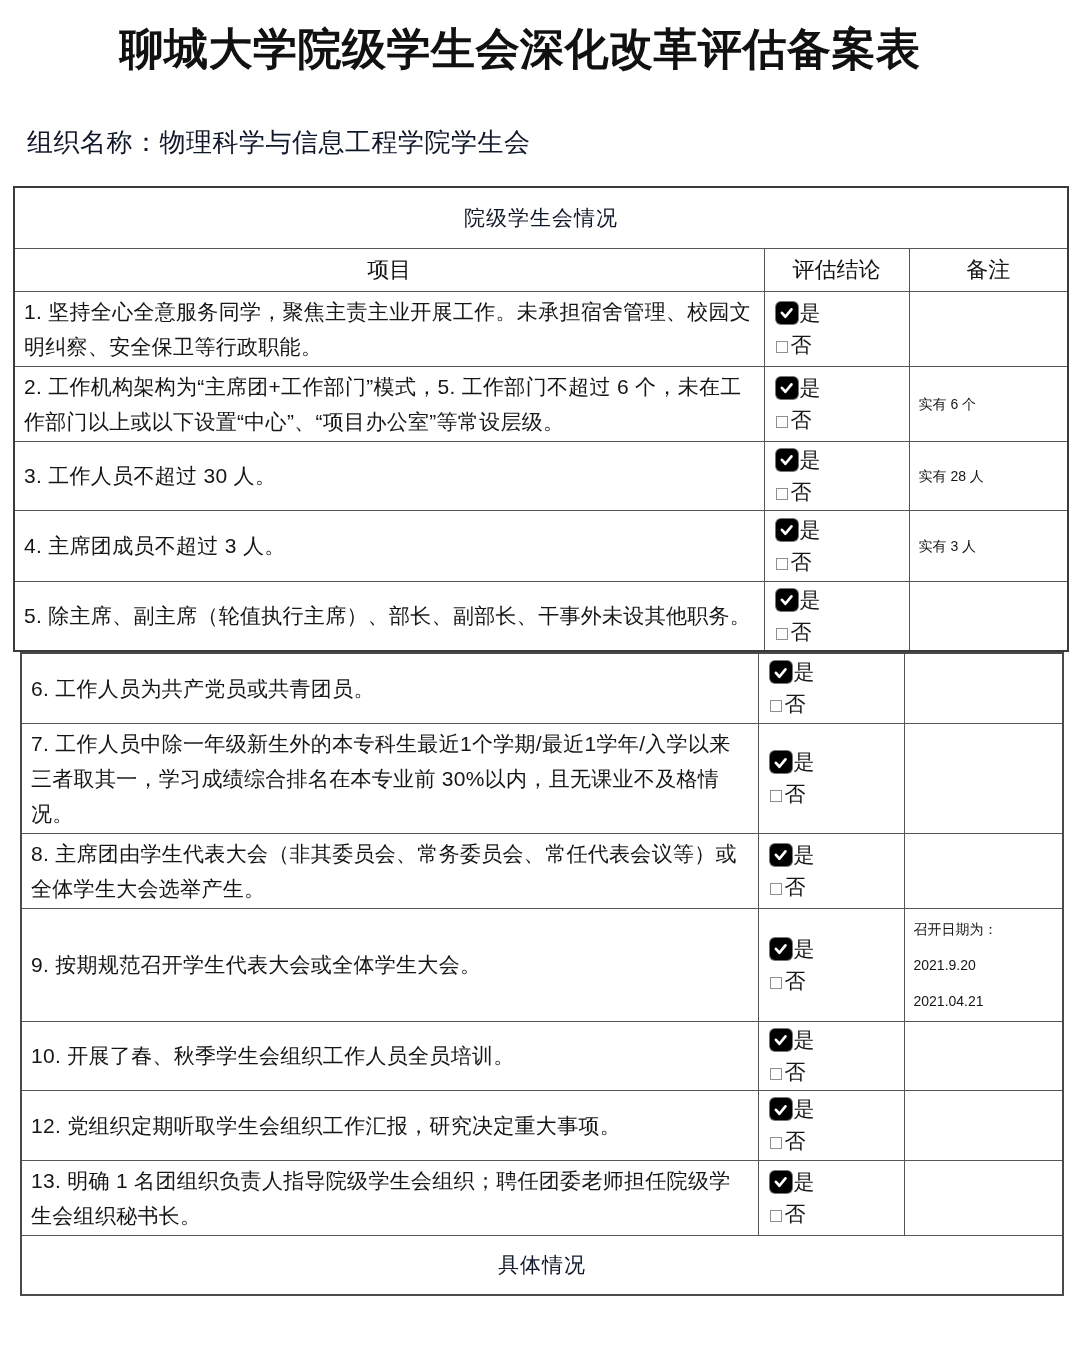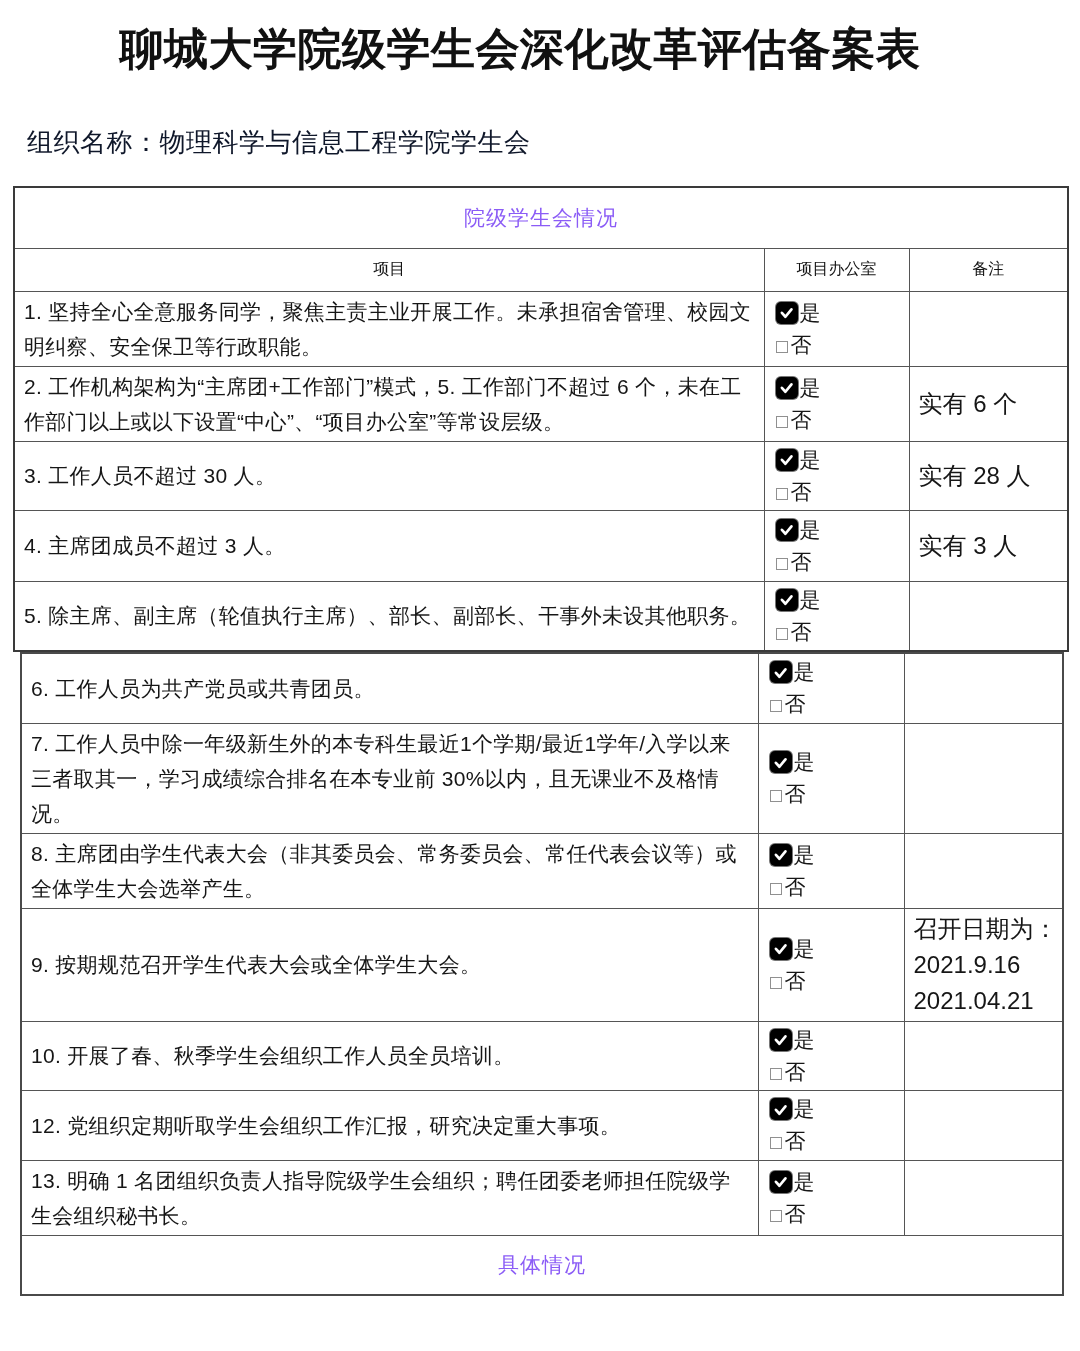--- a/index.html
+++ b/index.html
@@ -15,42 +15,42 @@
     position:absolute;top:125px;left:27px;font-size:26px;color:#0f172a;
     letter-spacing:0.5px;
   }
   table.doc-table{
     position:absolute;border-collapse:collapse;table-layout:fixed;background:#fff;
   }
   table.upper{left:13px;top:186px;width:1054px;border:2px solid #3a3a3a;}
   table.lower{left:20px;top:652px;width:1042px;border:2px solid #4a4a4a;}
   td{border:1px solid #555;overflow:hidden;}
   .section-cell{
-    text-align:center;font-size:21px;vertical-align:middle;color:#8b5cf6;
+    text-align:center;font-size:21px;vertical-align:middle;color:#0f172a;
     letter-spacing:1px;
   }
-  .col-header{text-align:center;font-size:16px;vertical-align:middle;color:#141414;}
+  .col-header{text-align:center;font-size:22px;vertical-align:middle;color:#141414;}
   .item-cell{
     font-size:21px;line-height:35px;padding:2px 6px 2px 9px;
     vertical-align:middle;color:#161616;letter-spacing:0.3px;
   }
   .eval-cell{vertical-align:middle;padding:2px 2px 2px 11px;}
   .cb-line{display:flex;align-items:center;height:32px;font-size:21px;color:#161616;}
   .cb-checked{
     width:22px;height:22px;background:#000;border-radius:5px;flex:none;
     display:inline-flex;align-items:center;justify-content:center;margin-right:2px;
     box-shadow:0 0 0 1px #777;
   }
   .cb-checked svg{width:17px;height:17px;display:block;}
   .cb-empty{
     width:10px;height:10px;border:1px solid #909090;background:#fff;flex:none;
     display:inline-block;margin-right:3px;margin-top:4px;
   }
   .remark-cell{
-    font-size:24px;padding:2px 20px 2px 9px;vertical-align:middle;
+    font-size:14px;padding:2px 20px 2px 9px;vertical-align:middle;
     line-height:36px;color:#161616;
   }
   .remark-line{white-space:nowrap;}
 </style>
 </head>
 <body>
 
 <h1 class="page-title">聊城大学院级学生会深化改革评估备案表</h1>
 
 <div class="org-line"><span>组织名称：</span><span>物理科学与信息工程学院学生会</span></div>
@@ -60,21 +60,21 @@
     <col style="width:750px">
       <col style="width:145px">
       <col style="width:159px">
   </colgroup>
   <tbody>
     <tr style="height:61px">
       <td colspan="3" class="section-cell">院级学生会情况</td>
     </tr>
     <tr style="height:43px">
       <td class="col-header">项目</td>
-      <td class="col-header">项目办公室</td>
+      <td class="col-header">评估结论</td>
       <td class="col-header">备注</td>
     </tr>
   </tbody>
   <tbody id="upper-rows">
       <tr class="data-row" style="height: 70px;">
         <td class="item-cell">1. 坚持全心全意服务同学，聚焦主责主业开展工作。未承担宿舍管理、校园文明纠察、安全保卫等行政职能。</td>
         <td class="eval-cell">
           <div class="cb-line">
             <span class="cb-checked">
               <svg viewBox="0 0 24 24">
@@ -237,21 +237,21 @@
             </span>
             <span class="cb-text">是</span>
           </div>
           <div class="cb-line">
             <span class="cb-empty"></span>
             <span class="cb-text">否</span>
           </div>
         </td>
         <td class="remark-cell">
           <div class="remark-line">召开日期为：</div>
-          <div class="remark-line">2021.9.16</div>
+          <div class="remark-line">2021.9.20</div>
           <div class="remark-line">2021.04.21</div>
         </td>
       </tr>
       <tr class="data-row" style="height: 64px;">
         <td class="item-cell">10. 开展了春、秋季学生会组织工作人员全员培训。</td>
         <td class="eval-cell">
           <div class="cb-line">
             <span class="cb-checked">
               <svg viewBox="0 0 24 24">
                 <path d="M5.5 12.5l5 5.5 8.5-10.5" fill="none" stroke="#fff" stroke-width="3.8" stroke-linecap="round" stroke-linejoin="round"></path>

